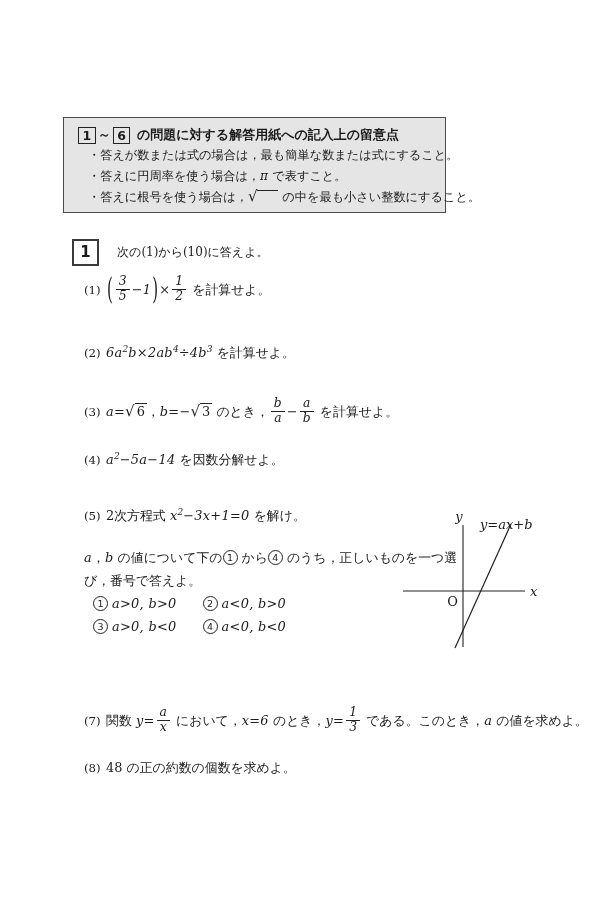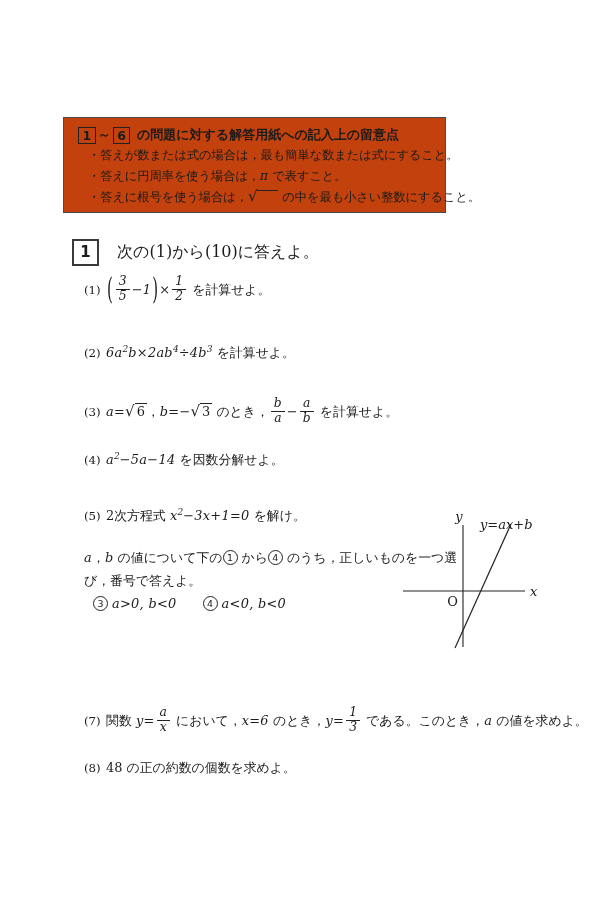--- a/index.html
+++ b/index.html
@@ -7,33 +7,33 @@
     width:600px;height:900px;position:relative;background:#ffffff;
     font-family:"DejaVu Serif","Liberation Serif",serif;color:#1b1b1b;
     overflow:hidden;
   }
   .page{position:absolute;inset:0;}
 
   
   .notice{
     position:absolute;left:63px;top:117px;width:383px;height:96px;
     border:1px solid #4a4a4a;box-sizing:border-box;padding:6px 0 0 12px;
-    background:#c2410c;
+    background:#e5e5e5;
   }
   .ntitle{font-weight:bold;font-size:13px;line-height:21px;white-space:nowrap;}
   .nitem{font-size:12.2px;line-height:20.5px;padding-left:12px;white-space:nowrap;}
 
   
   .qhead{position:absolute;left:72px;top:239px;white-space:nowrap;}
   .qbox{
     display:inline-block;width:23px;height:23px;border:2px solid #3a3a3a;
     text-align:center;line-height:23px;font-weight:bold;font-size:15px;
     font-family:"DejaVu Sans","Liberation Sans",sans-serif;vertical-align:middle;
   }
-  .qtext{margin-left:13px;font-size:16px;vertical-align:middle;}
+  .qtext{margin-left:13px;font-size:12px;vertical-align:middle;}
 
   
   .item{
     position:absolute;left:84px;font-size:12.9px;line-height:18px;white-space:nowrap;
   }
   .ilabel{display:inline-block;min-width:22px;font-size:11.8px;}
   .p6line{line-height:23px;}
   .p6line.opt{padding-left:9px;}
 
   
@@ -117,20 +117,21 @@
     <span class="ilabel">(4)</span><span><span class="t-var">a</span><span class="t-sup">2</span><span class="t-var">−5a−14</span><span class="t-txt"> を因数分解せよ。</span></span>
   </div>
 
   <div class="item" style="top:507px">
     <span class="ilabel">(5)</span><span><span class="t-txt">2次方程式 </span><span class="t-var">x</span><span class="t-sup">2</span><span class="t-var">−3x+1=0</span><span class="t-txt"> を解け。</span></span>
   </div>
 
   <div class="item" style="top:546px">
     <div class="p6line"><span class="t-var">a</span><span class="t-txt">，</span><span class="t-var">b</span><span class="t-txt"> の値について下の</span><span class="t-cnum">1</span><span class="t-txt">から</span><span class="t-cnum">4</span><span class="t-txt">のうち，正しいものを一つ選</span></div>
     <div class="p6line"><span class="t-txt">び，番号で答えよ。</span></div>
+    <div class="p6line opt"><span class="t-cnum">1</span><span class="t-var">a&gt;0, b&gt;0</span><span class="t-gap"></span><span class="t-cnum">2</span><span class="t-var">a&lt;0, b&gt;0</span></div>
     <div class="p6line opt"><span class="t-cnum">3</span><span class="t-var">a&gt;0, b&lt;0</span><span class="t-gap"></span><span class="t-cnum">4</span><span class="t-var">a&lt;0, b&lt;0</span></div>
   </div>
 
   <svg class="figure" width="172" height="165" viewBox="0 0 172 165">
     <line x1="5" y1="96" x2="127" y2="96" stroke="#222" stroke-width="1.1"></line>
     <line x1="65" y1="30" x2="65" y2="152" stroke="#222" stroke-width="1.1"></line>
     <line x1="57" y1="153" x2="113" y2="29" stroke="#222" stroke-width="1.2"></line>
     <text x="61" y="26" text-anchor="middle" class="fig-italic">y</text>
     <text x="132" y="101" class="fig-italic">x</text>
     <text x="60" y="111" text-anchor="end" class="fig-plain">O</text>

